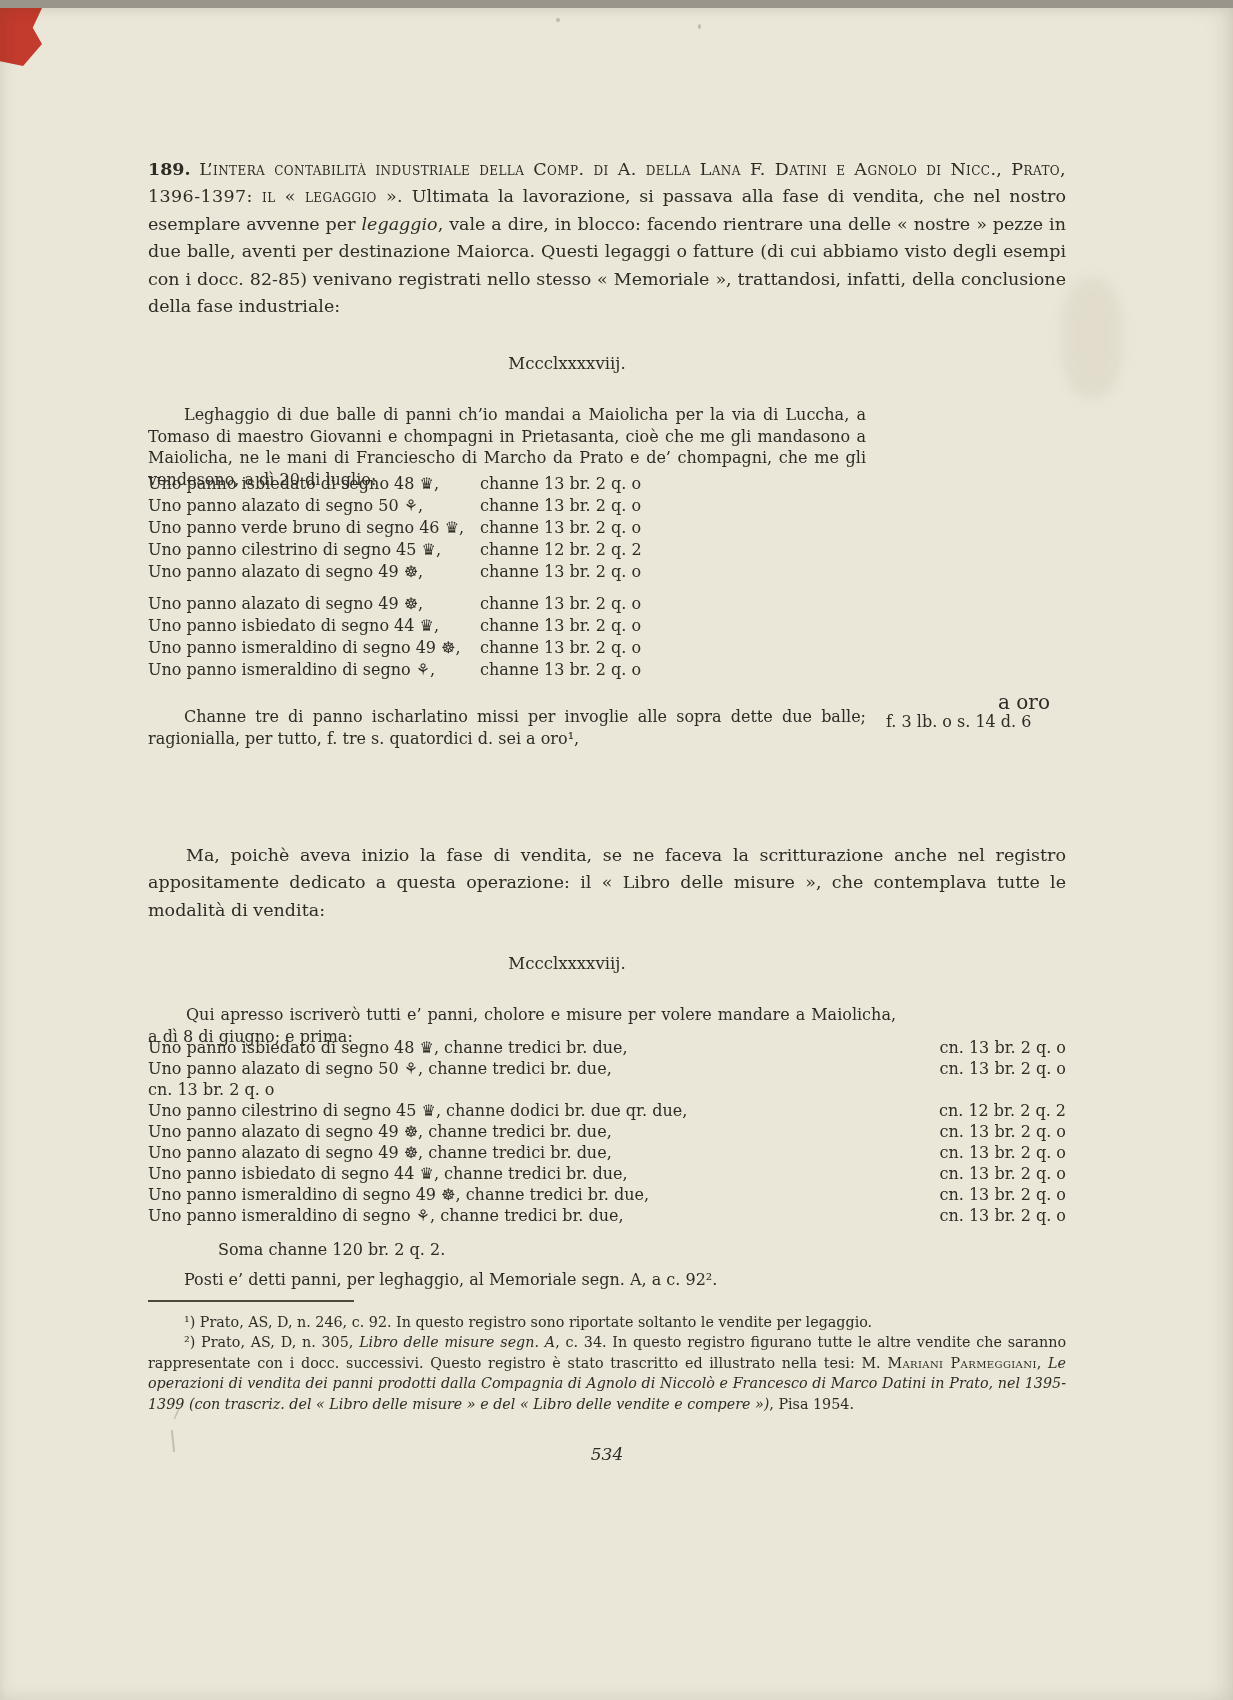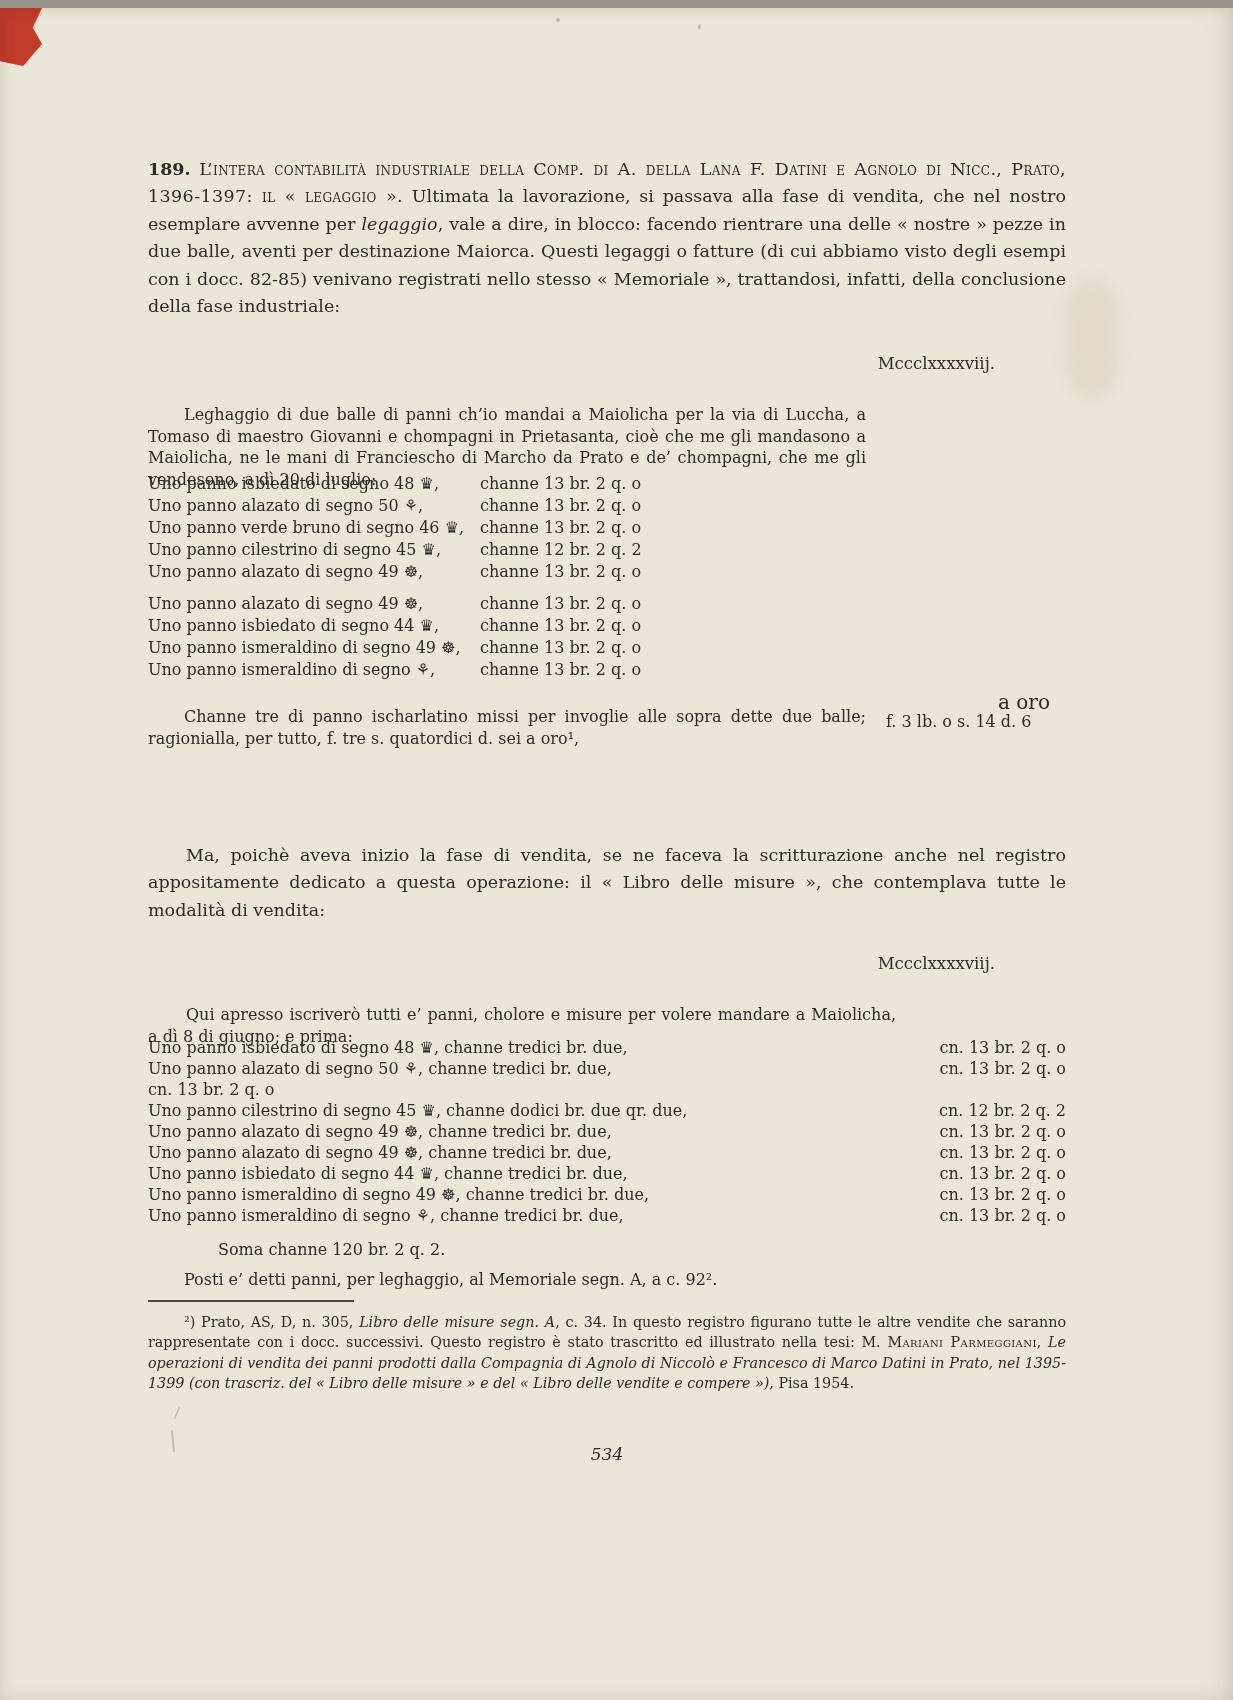--- a/index.html
+++ b/index.html
@@ -32,21 +32,21 @@
     background:var(--stamp);
     clip-path:polygon(0 0,100% 0,78% 34%,100% 62%,55% 100%,0 92%);
   }
   .speck{position:absolute;border-radius:50%;background:#6f6a5c;opacity:.35;}
   .smudge{
     position:absolute;left:1062px;top:270px;width:60px;height:120px;
     background:#d9d4c2;opacity:.5;filter:blur(6px);border-radius:40%;
   }
 
   .entry-par{left:148px;top:130px;width:918px;font-size:17.5px;line-height:27.5px;}
-  .doc-heading{left:157px;width:838px;text-align:right;font-size:16.5px;}
+  .doc-heading{left:148px;width:838px;text-align:center;font-size:16.5px;}
   .h1{top:346px;} .h2{top:946px;}
   .doc-par{left:148px;font-size:16px;line-height:21.5px;text-indent:36px;}
   .doc1-intro{top:380px;width:718px;}
   .commentary{left:148px;top:816px;width:918px;font-size:17.5px;line-height:27.5px;text-indent:38px;}
   .doc2-intro{top:980px;width:748px;line-height:22px;text-indent:38px;}
 
   .list1{left:148px;top:466px;width:720px;font-size:16px;}
   .list1 .row{position:relative;height:22px;white-space:nowrap;}
   .list1 .val{position:absolute;left:332px;top:0;}
   .list-gap{height:10px;}
@@ -148,20 +148,21 @@
         <span>Uno panno ismeraldino di segno ⚘, channe tredici br. due,</span>
         <span>cn. 13 br. 2 q. o</span>
       </div>
   </div>
 
   <div class="abs soma">Soma channe 120 br. 2 q. 2.</div>
   <div class="abs posti">Posti e’ detti panni, per leghaggio, al Memoriale segn. A, a c. 92².</div>
 
   <div class="abs fn-rule"></div>
   <div class="abs footnotes just">
+    <p>¹) Prato, AS, D, n. 246, c. 92. In questo registro sono riportate soltanto le vendite per legaggio.</p>
     <p><span>²) Prato, AS, D, n. 305, </span><span class="i">Libro delle misure segn. A</span><span>, c. 34. In questo registro figurano tutte le altre vendite che saranno rappresentate con i docc. successivi. Questo registro è stato trascritto ed illustrato nella tesi: M. </span><span class="sc">Mariani Parmeggiani</span><span>, </span><span class="i">Le operazioni di vendita dei panni prodotti dalla Compagnia di Agnolo di Niccolò e Francesco di Marco Datini in Prato, nel 1395-1399 (con trascriz. del « Libro delle misure » e del « Libro delle vendite e compere »)</span><span>, Pisa 1954.</span></p>
   </div>
 
   <div class="abs page-number">534</div>
 
   <div class="pencil pencil-1"></div>
   <div class="pencil pencil-2"></div>
 
 </div>
 

